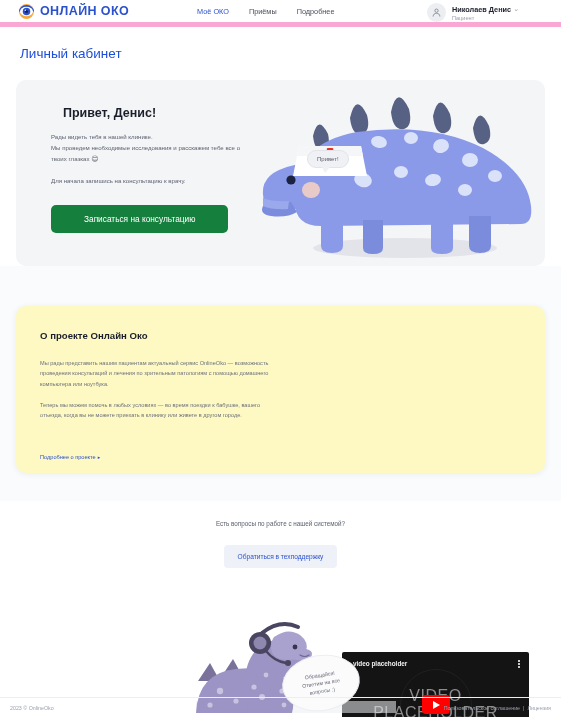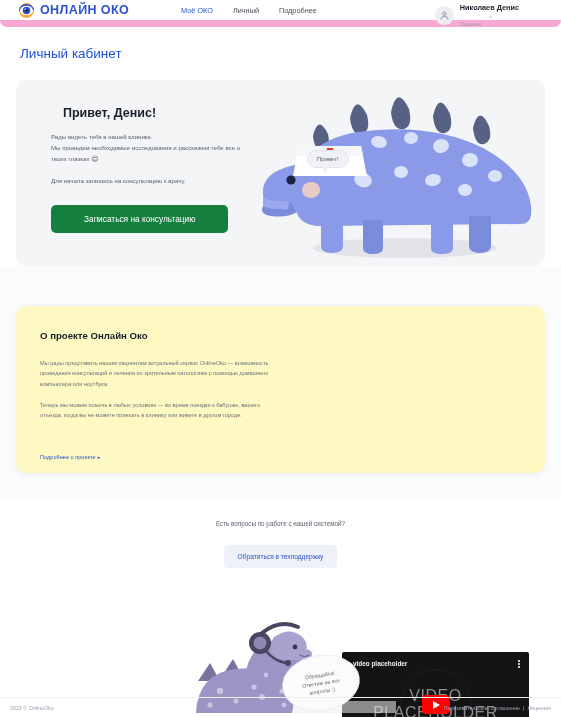--- a/index.html
+++ b/index.html
@@ -7,30 +7,30 @@
     width: 561px; height: 717px;
     font-family: "Liberation Sans", "DejaVu Sans", sans-serif;
     background: #ffffff;
     overflow: hidden;
   }
   .page { position: relative; width: 561px; height: 717px; background: #fff; }
 
   
   .header {
     position: absolute; top: 0; left: 0; width: 561px; height: 27px;
-    background: #ffffff; border-bottom: 7px solid #f9a8d4;
-    display: flex; align-items: center; border-radius: 7px;
+    background: #ffffff; border-bottom: 5px solid #f9a8d4;
+    display: flex; align-items: center;
   }
   .logo { display: flex; align-items: center; gap: 5px; margin-left: 18px; }
   .logo-mark { width: 17px; height: 17px; position: relative; flex: 0 0 auto; }
   .logo-text {
     font-size: 12.5px; font-weight: bold; color: #2b52cc;
     letter-spacing: .4px; white-space: nowrap;
   }
-  .nav { display: flex; align-items: center; gap: 20px; margin-left: 52px; }
+  .nav { display: flex; align-items: center; gap: 20px; margin-left: 68px; }
   .nav-item {
     font-size: 7.3px; color: #4a4f5c; white-space: nowrap; cursor: pointer;
   }
   .nav-item.active { color: #2b52cc; }
   .user-box {
     position: absolute; right: 42px; top: 3px;
     display: flex; align-items: center; gap: 6px;
   }
   .avatar {
     width: 19px; height: 19px; border-radius: 50%; background: #eceef2;
@@ -187,33 +187,33 @@
           <circle cx="17" cy="17" r="7.5" fill="#2b52cc"></circle>
           <circle cx="17" cy="17" r="3.2" fill="#12265e"></circle>
           <circle cx="14.7" cy="14.7" r="1.5" fill="#ffffff" opacity=".9"></circle>
         </svg>
       </span>
       <span class="logo-text">ОНЛАЙН ОКО</span>
     </div>
 
     <nav class="nav">
       <span class="nav-item active">Моё ОКО</span>
-      <span class="nav-item">Личный</span>
+      <span class="nav-item">Приёмы</span>
       <span class="nav-item">Подробнее</span>
     </nav>
 
     <div class="user-box">
       <span class="avatar">
         <svg width="11" height="11" viewBox="0 0 24 24" fill="none" stroke="#7b808d" stroke-width="1.8">
           <circle cx="12" cy="8" r="3.6"></circle>
           <path d="M4.6 20c0-4 3.4-6.2 7.4-6.2S19.4 16 19.4 20" stroke-linecap="round"></path>
         </svg>
       </span>
       <span>
-        <span style="display:flex;align-items:center;flex-direction:column;">
+        <span style="display:flex;align-items:center;">
           <span class="user-name">Николаев Денис</span>
           <span class="caret">⌄</span>
         </span>
         <div class="user-role">Пациент</div>
       </span>
     </div>
   </div>
 
   <h1 class="page-title">Личный кабинет</h1>
 

